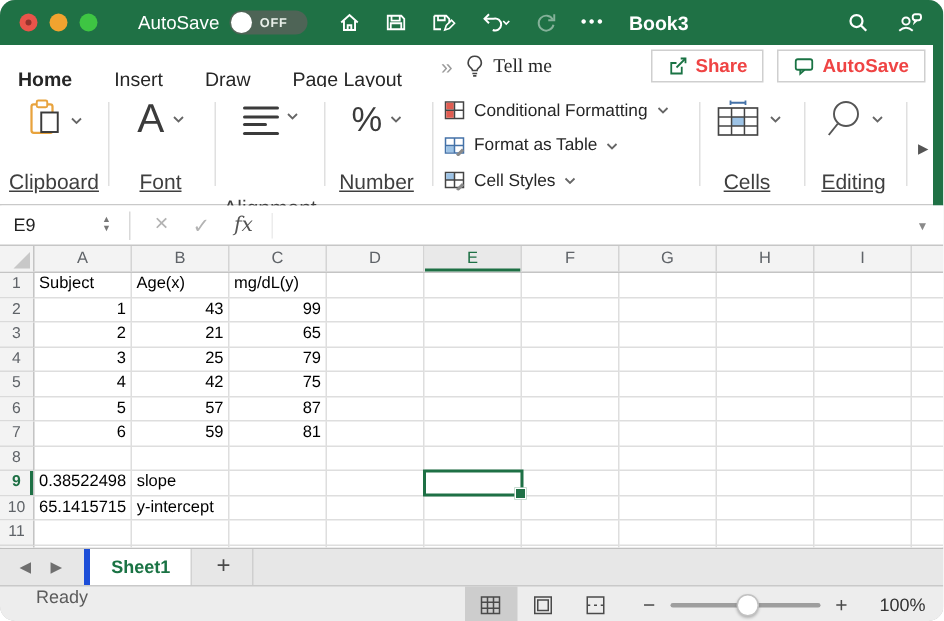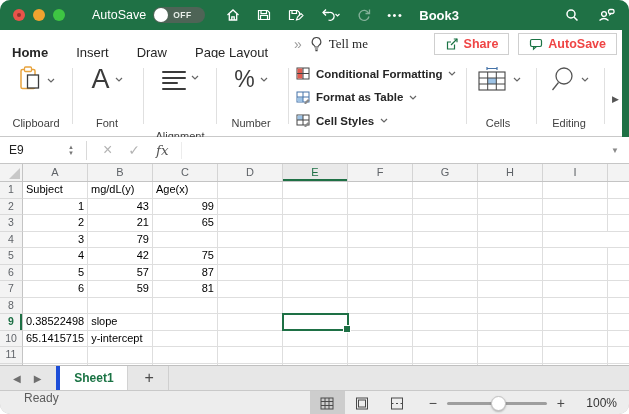--- a/index.html
+++ b/index.html
@@ -37,26 +37,26 @@
   .overflow-chev{color:#9b9b9b;font-size:14px;margin-right:10px;letter-spacing:-2px;}
   .tellme{display:flex;align-items:center;gap:6px;font-size:13px;color:#262626;font-family:Liberation Serif, serif;}
   .tab-buttons{margin-left:auto;display:flex;gap:9px;margin-right:12px;}
   .pill-btn{display:flex;align-items:flex-start;gap:5px;border:1px solid #cfcfcf;border-radius:0;
     background:#fff;padding:3px 10px;font-size:12.5px;font-weight:bold;color:#ef4444;}
   
   .ribbon{height:79px;background:#fff;border-bottom:1px solid #c9c9c9;position:relative;}
   .rsep{position:absolute;top:10px;bottom:12px;width:1px;background:#e0e0e0;}
   .rgroup{position:absolute;top:7px;height:64px;display:flex;flex-direction:column;align-items:center;justify-content:space-between;}
   .rgroup .iconwrap{display:flex;align-items:center;gap:5px;}
-  .glabel{font-size:11px;color:#3f3f3f;}
+  .glabel{font-size:14px;color:#3f3f3f;text-decoration:underline;}
   .bigA{font-size:27px;font-weight:300;color:#3b3b3b;line-height:28px;font-family:"Liberation Sans",sans-serif;}
   .bigPct{font-size:23px;font-weight:300;color:#3b3b3b;line-height:28px;}
   .alines{display:flex;flex-direction:column;gap:3.5px;padding-top:6px;}
   .alines i{display:block;height:2px;background:#3b3b3b;border-radius:1px;}
-  .stack{position:absolute;left:296px;top:8px;width:168px;display:flex;flex-direction:column;justify-content:space-between;height:62px;font-weight:bold;}
+  .stack{position:absolute;left:296px;top:8px;width:168px;display:flex;flex-direction:column;justify-content:space-between;height:62px;}
   .stack-row{display:flex;align-items:center;gap:6px;font-size:11.5px;color:#262626;height:15px;}
   .more-btn{position:absolute;left:612px;top:36px;color:#555;font-size:9px;}
   .green-strip{position:absolute;right:0;top:30px;width:7px;height:107px;background:#1f7145;}
   
   .formulabar{height:27px;background:#fff;border-bottom:1px solid #c6c6c6;display:flex;align-items:center;position:relative;}
   .namebox{width:62px;padding-left:9px;font-size:12px;color:#222;}
   .stepper{display:flex;flex-direction:column;gap:1px;width:18px;align-items:center;color:#777;}
   .stepper span{font-size:6px;line-height:5px;}
   .fsep{width:1px;height:19px;background:#d9d9d9;margin:0 8px 0 6px;}
   .fbtn{color:#b3b3b3;font-size:14px;margin:0 8px;}
@@ -365,22 +365,22 @@
         <div class="colh">F</div>
         <div class="colh">G</div>
         <div class="colh">H</div>
         <div class="colh">I</div>
         <div class="colh fill"></div>
       </div>
     <div>
         <div class="grow">
           <div class="rowh">1</div>
           <div class="cell">Subject</div>
+          <div class="cell">Age(x)</div>
           <div class="cell">mg/dL(y)</div>
-          <div class="cell">Age(x)</div>
           <div class="cell"></div>
           <div class="cell"></div>
           <div class="cell"></div>
           <div class="cell"></div>
           <div class="cell"></div>
           <div class="cell"></div>
           <div class="cell fill"></div>
         </div>
         <div class="grow">
           <div class="rowh">2</div>
@@ -404,20 +404,21 @@
           <div class="cell"></div>
           <div class="cell"></div>
           <div class="cell"></div>
           <div class="cell"></div>
           <div class="cell"></div>
           <div class="cell fill"></div>
         </div>
         <div class="grow">
           <div class="rowh">4</div>
           <div class="cell num">3</div>
+          <div class="cell num">25</div>
           <div class="cell num">79</div>
           <div class="cell"></div>
           <div class="cell"></div>
           <div class="cell"></div>
           <div class="cell"></div>
           <div class="cell"></div>
           <div class="cell"></div>
           <div class="cell fill"></div>
         </div>
         <div class="grow">

